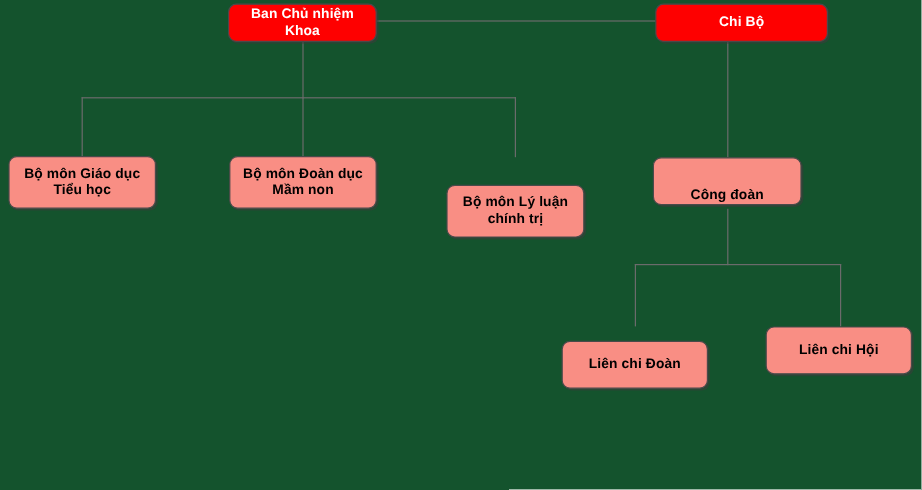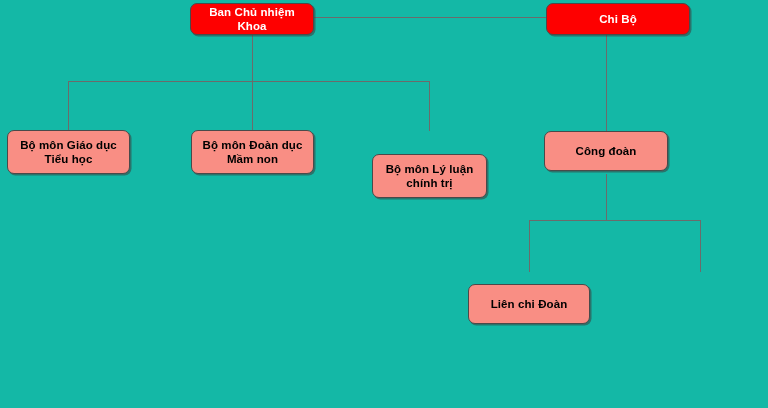--- a/index.html
+++ b/index.html
@@ -7,21 +7,21 @@
     padding: 0;
     background: #ffffff;
   }
   body {
     font-family: "Liberation Sans", sans-serif;
   }
   #canvas {
     position: relative;
     width: 768px;
     height: 408px;
-    background: #14b8a6;
+    background: #14532d;
     overflow: hidden;
   }
   .node {
     position: absolute;
     box-sizing: border-box;
     display: flex;
     align-items: center;
     justify-content: center;
     text-align: center;
     border-radius: 7px;
@@ -92,22 +92,25 @@
   </div>
 
   <div class="node node-pink" style="left:191px; top:130px; width:123px; height:44px;">
     <span>Bộ môn Đoàn dục Mầm non</span>
   </div>
 
   <div class="node node-pink" style="left:372px; top:130px; width:115px; height:44px;margin-top:24px;">
     <span>Bộ môn Lý luận chính trị</span>
   </div>
 
-  <div class="node node-pink" style="left:544px; top:131px; width:124px; height:40px;">
+  <div class="node node-pink" style="left:544px; top:131px; width:124px; height:40px;align-items:flex-end;">
     <span>Công đoàn</span>
   </div>
 
   <div class="node node-pink" style="left:468px; top:284px; width:122px; height:40px;">
     <span>Liên chi Đoàn</span>
   </div>
 
+  <div class="node node-pink" style="left:638px; top:272px; width:122px; height:40px;">
+    <span>Liên chi Hội</span>
+  </div>
 
 </div>
 
 </body></html>

